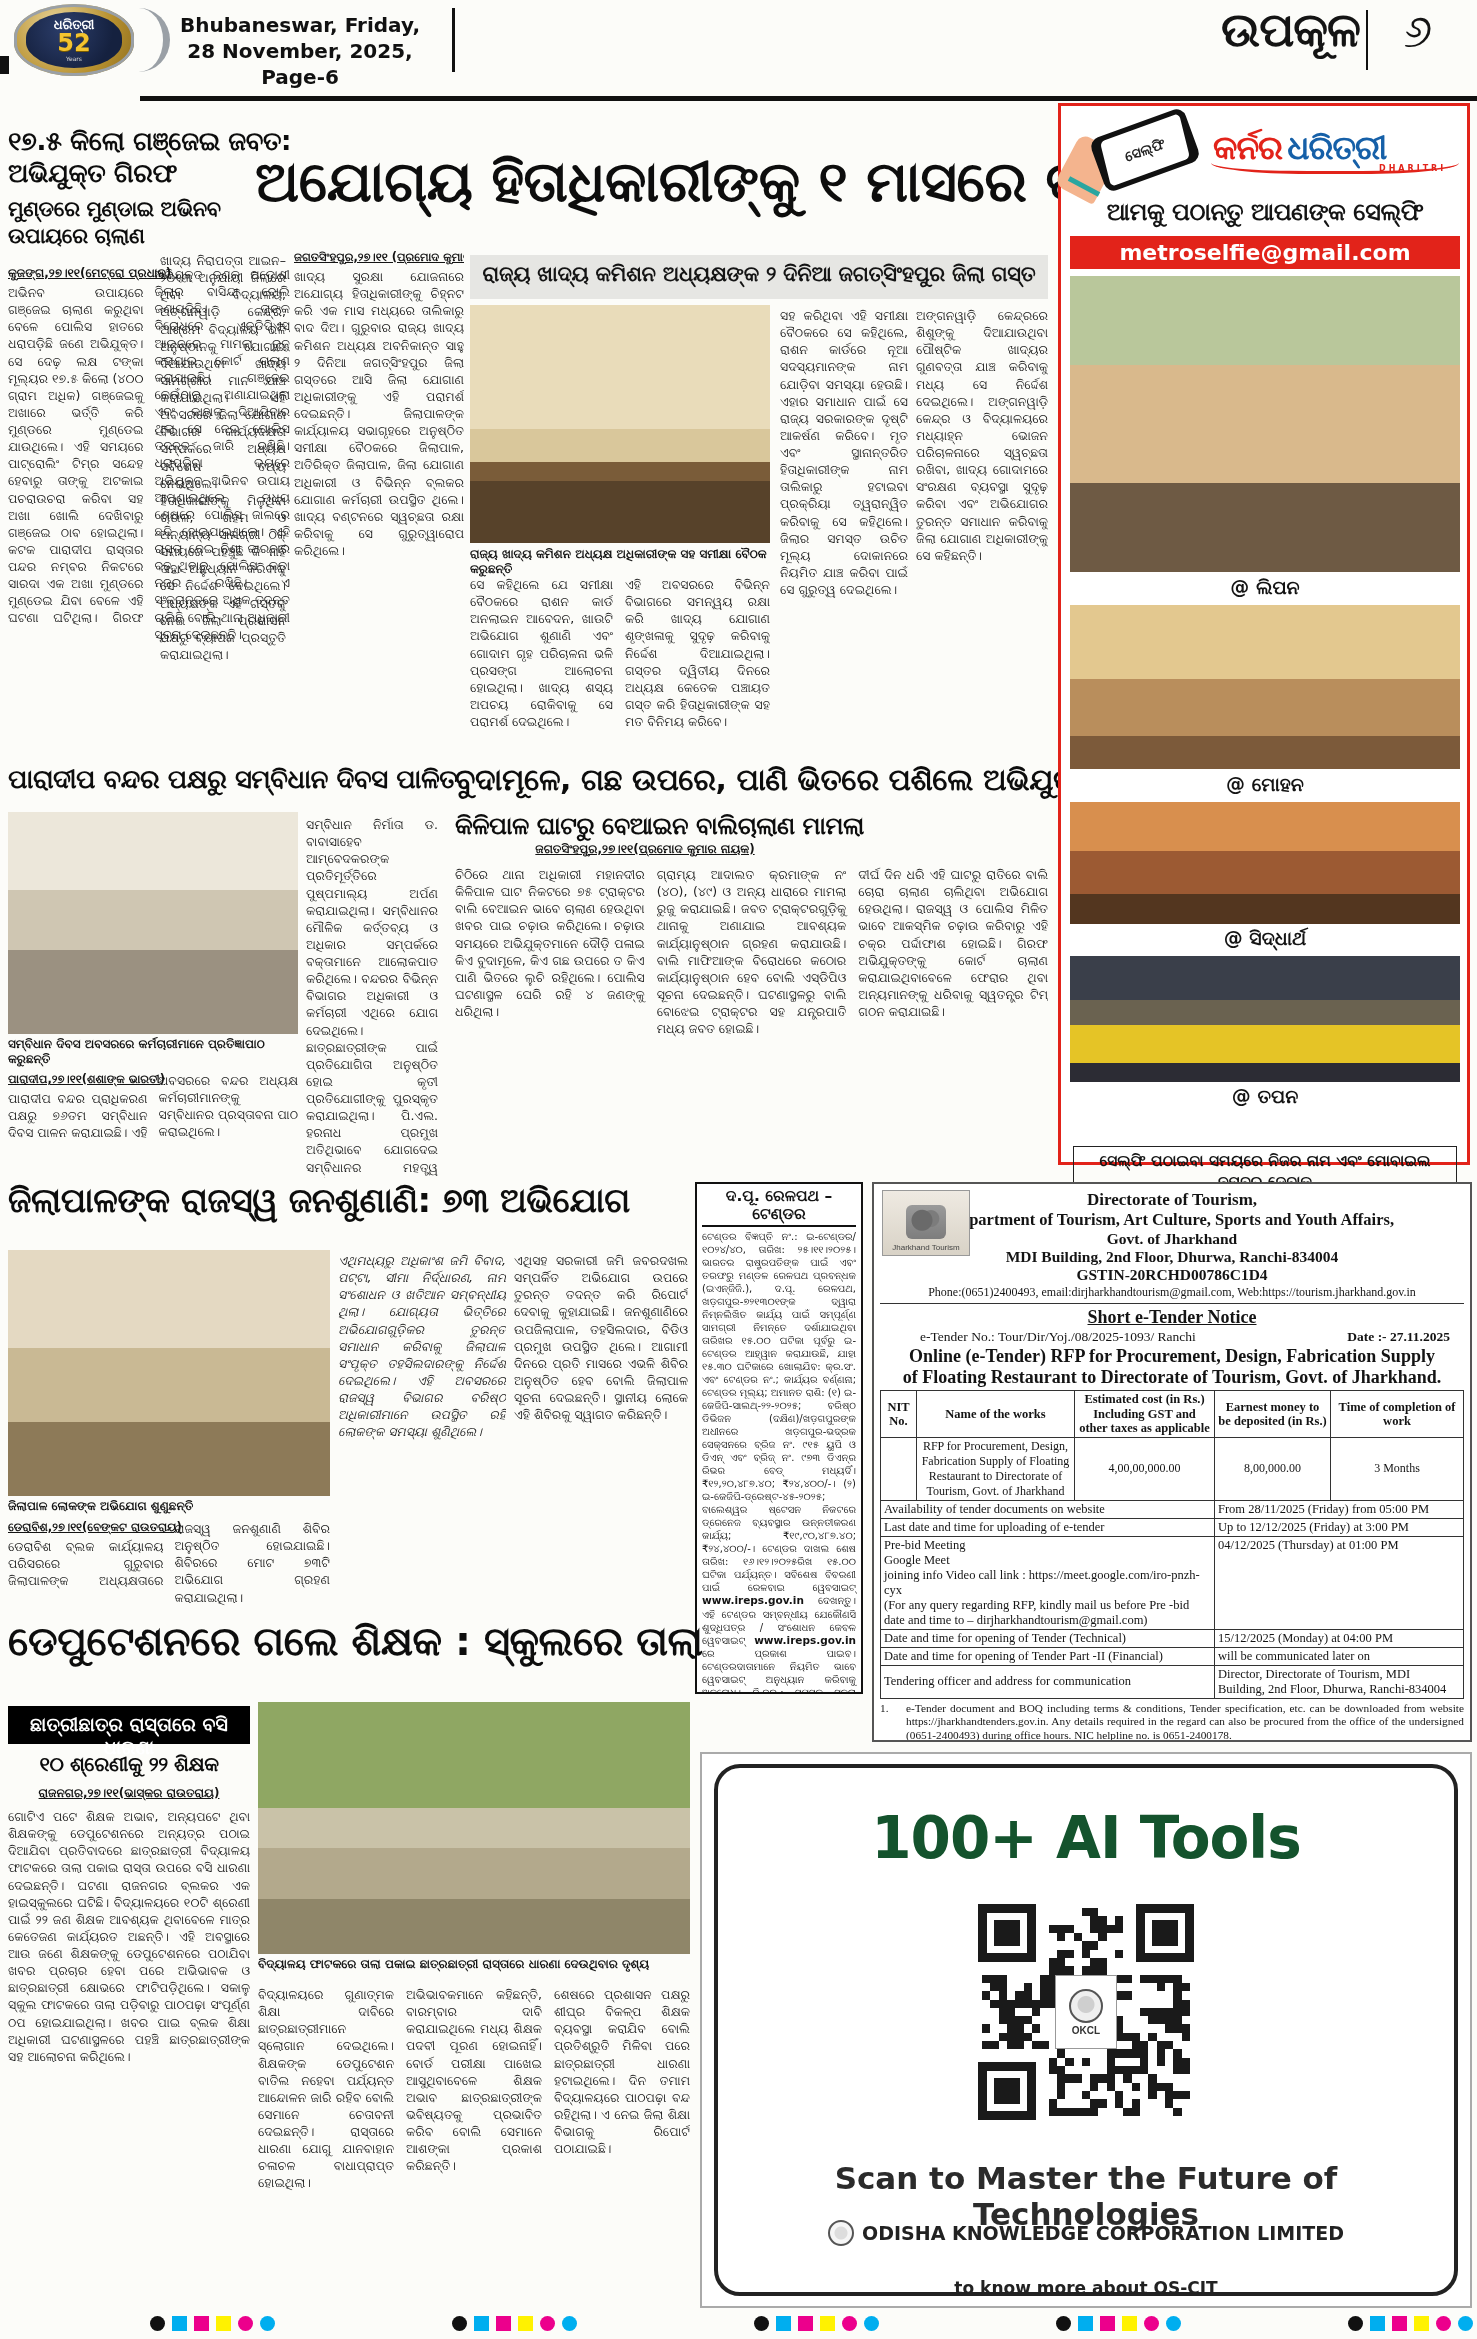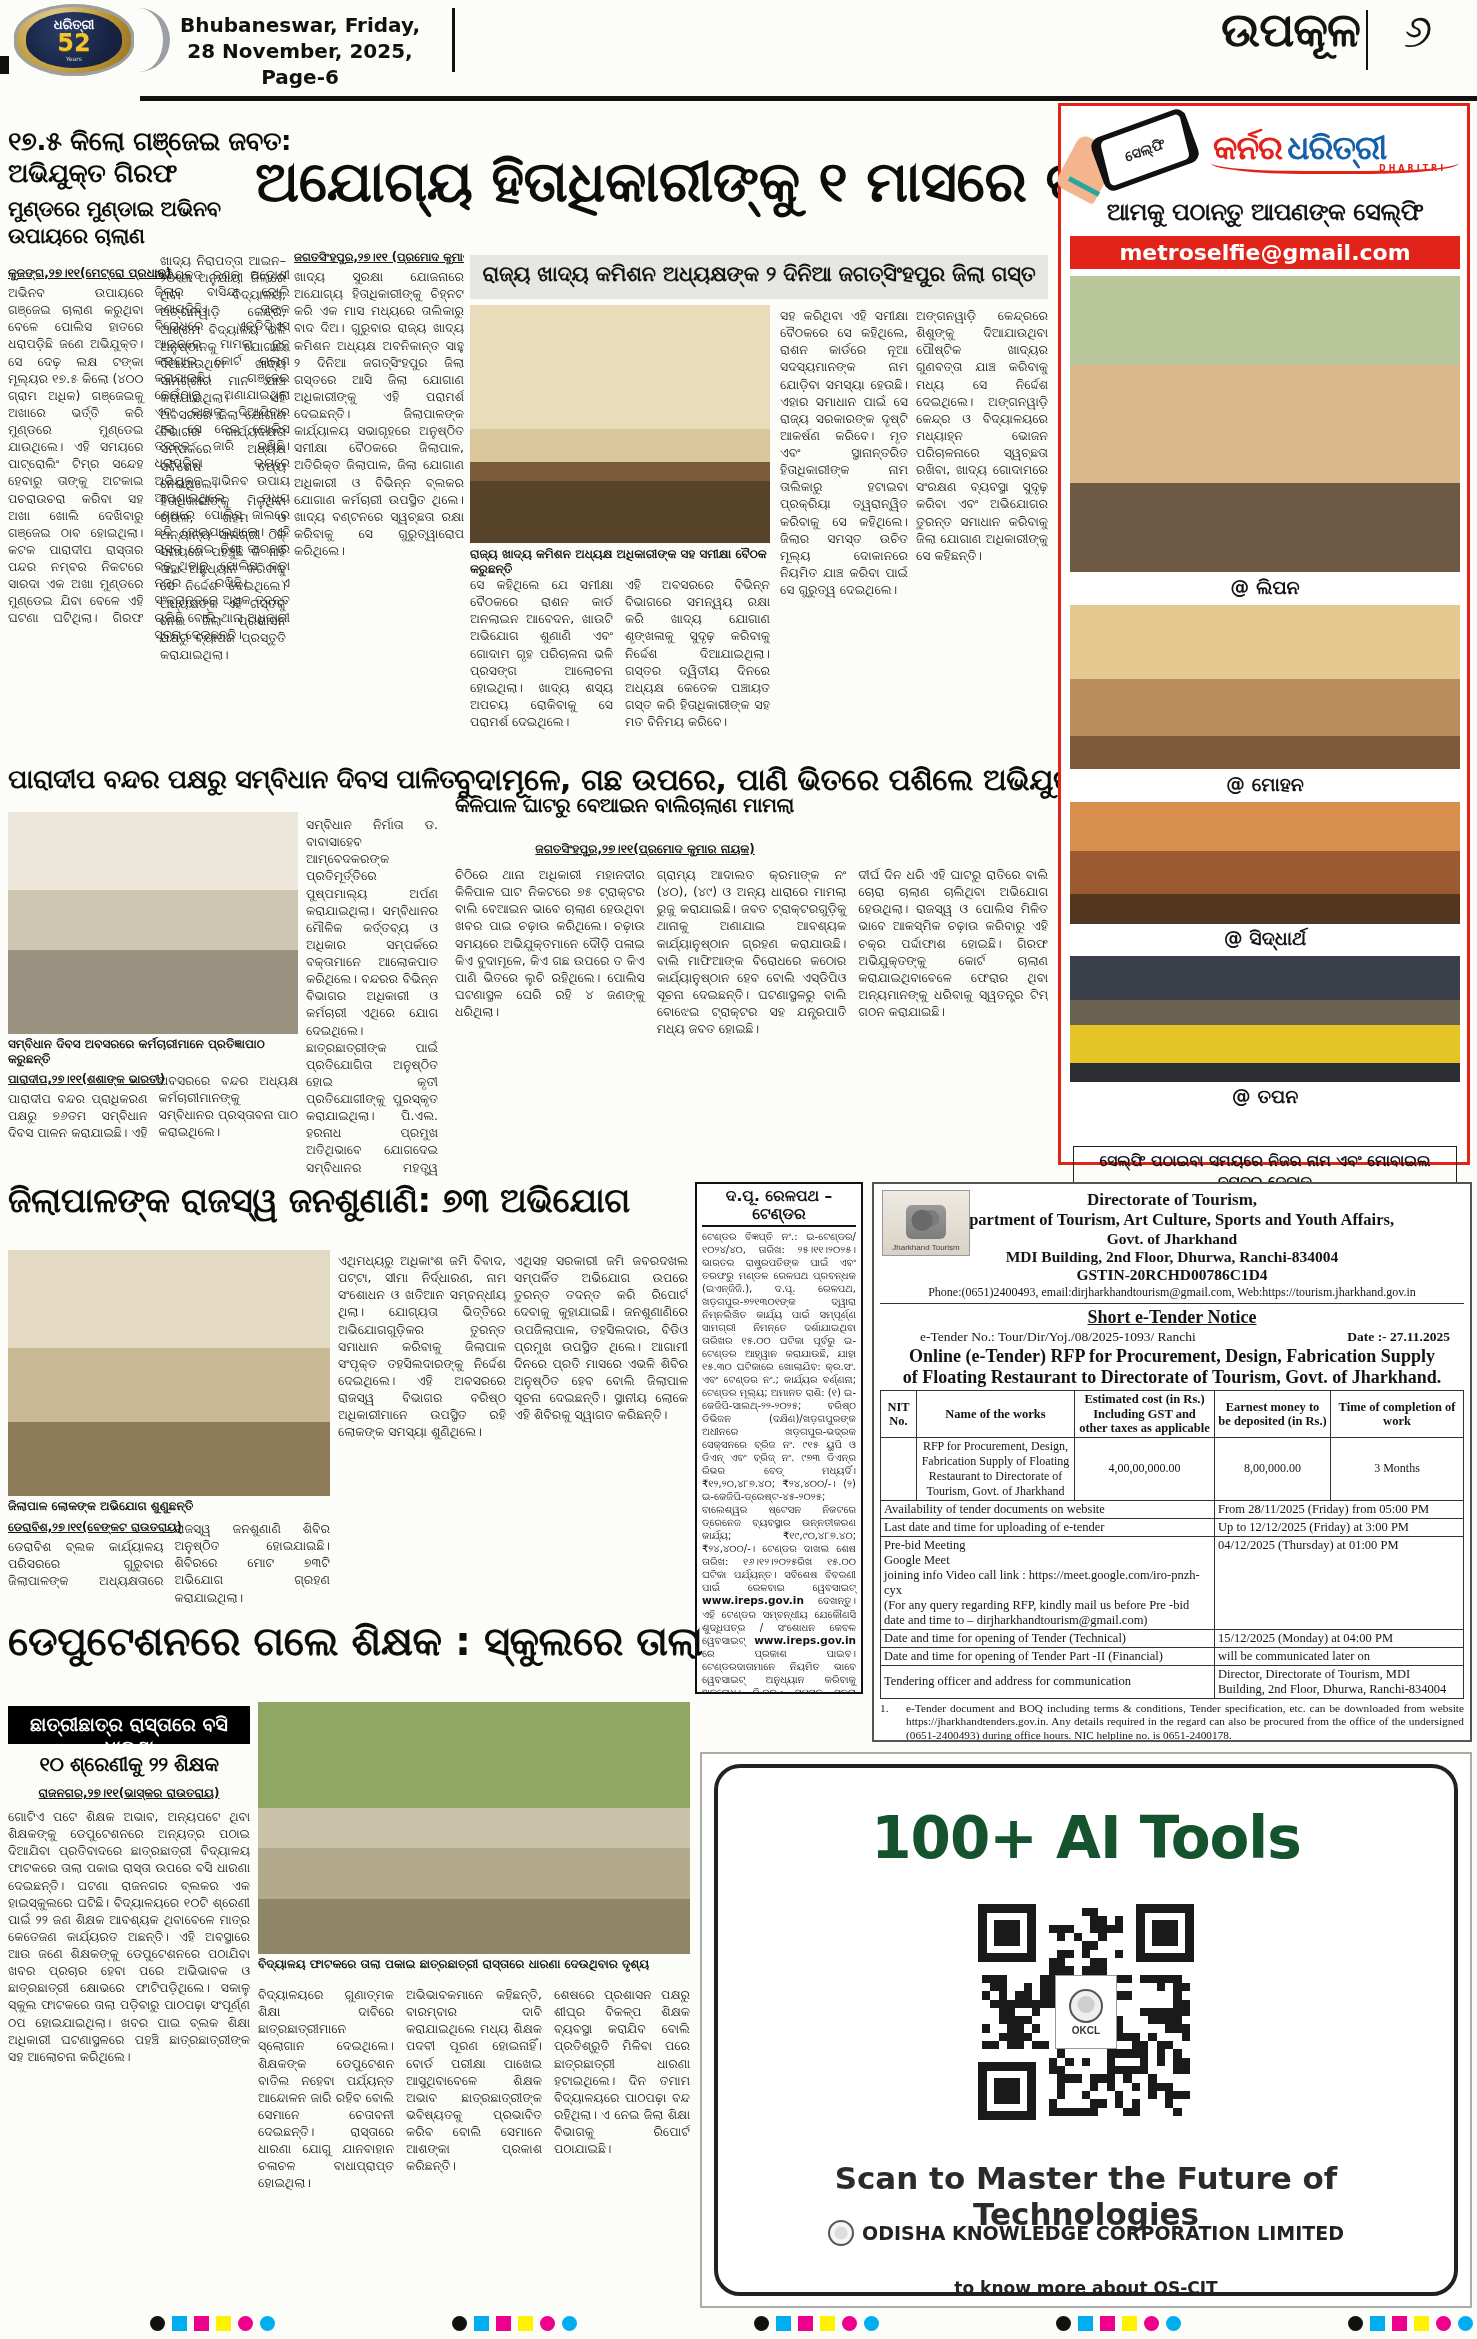--- a/index.html
+++ b/index.html
@@ -186,21 +186,21 @@
   <div class="abs caption" style="left:8px;top:1037px;width:290px;">ସମ୍ବିଧାନ ଦିବସ ଅବସରରେ କର୍ମଚାରୀମାନେ ପ୍ରତିଜ୍ଞାପାଠ କରୁଛନ୍ତି</div>
   <div class="abs clip" style="left:8px;top:1072px;width:290px;height:106px;">
     <div class="cols2" style="height:100%;">
       <div class="dateline" style="font-size:11.5px;">ପାରାଦୀପ,୨୭।୧୧(ଶଶାଙ୍କ ଭାରତୀ)</div>
       <div class="bt">ପାରାଦୀପ ବନ୍ଦର ପ୍ରାଧିକରଣ ପକ୍ଷରୁ ୭୬ତମ ସମ୍ବିଧାନ ଦିବସ ପାଳନ କରାଯାଇଛି। ଏହି ଅବସରରେ ବନ୍ଦର ଅଧ୍ୟକ୍ଷ କର୍ମଚାରୀମାନଙ୍କୁ ସମ୍ବିଧାନର ପ୍ରସ୍ତାବନା ପାଠ କରାଇଥିଲେ।</div>
     </div>
   </div>
   <div class="abs clip bt" style="left:306px;top:816px;width:132px;height:362px;">ସମ୍ବିଧାନ ନିର୍ମାତା ଡ. ବାବାସାହେବ ଆମ୍ବେଦକରଙ୍କ ପ୍ରତିମୂର୍ତ୍ତିରେ ପୁଷ୍ପମାଲ୍ୟ ଅର୍ପଣ କରାଯାଇଥିଲା। ସମ୍ବିଧାନର ମୌଳିକ କର୍ତ୍ତବ୍ୟ ଓ ଅଧିକାର ସମ୍ପର୍କରେ ବକ୍ତାମାନେ ଆଲୋକପାତ କରିଥିଲେ। ବନ୍ଦରର ବିଭିନ୍ନ ବିଭାଗର ଅଧିକାରୀ ଓ କର୍ମଚାରୀ ଏଥିରେ ଯୋଗ ଦେଇଥିଲେ। ଛାତ୍ରଛାତ୍ରୀଙ୍କ ପାଇଁ ପ୍ରତିଯୋଗିତା ଅନୁଷ୍ଠିତ ହୋଇ କୃତୀ ପ୍ରତିଯୋଗୀଙ୍କୁ ପୁରସ୍କୃତ କରାଯାଇଥିଲା। ପି.ଏଲ. ହରନାଧ ପ୍ରମୁଖ ଅତିଥିଭାବେ ଯୋଗଦେଇ ସମ୍ବିଧାନର ମହତ୍ତ୍ୱ ବର୍ଣ୍ଣନା କରିଥିଲେ।</div>
 
   <div class="abs headline nowrap" style="left:455px;top:762px;width:595px;font-size:30px;">ବୁଦାମୂଳେ, ଗଛ ଉପରେ, ପାଣି ଭିତରେ ପଶିଲେ ଅଭିଯୁକ୍ତ</div>
-  <div class="abs headline" style="left:455px;top:793px;width:420px;font-size:20px;">କିଳିପାଳ ଘାଟରୁ ବେଆଇନ ବାଲିଚାଲାଣ ମାମଲା</div>
+  <div class="abs headline" style="left:455px;top:812px;width:420px;font-size:24px;">କିଳିପାଳ ଘାଟରୁ ବେଆଇନ ବାଲିଚାଲାଣ ମାମଲା</div>
   <div class="abs dateline" style="left:455px;top:842px;width:380px;">ଜଗତସିଂହପୁର,୨୭।୧୧(ପ୍ରମୋଦ କୁମାର ନାୟକ)</div>
   <div class="abs clip" style="left:455px;top:866px;width:593px;height:312px;">
     <div style="display:flex;gap:12px;height:100%;">
       <div class="bt" style="flex:1;">ଚିଠିରେ ଥାନା ଅଧିକାରୀ ମହାନଦୀର କିଳିପାଳ ଘାଟ ନିକଟରେ ୭୫ ଟ୍ରାକ୍ଟର ବାଲି ବେଆଇନ ଭାବେ ଚାଲାଣ ହେଉଥିବା ଖବର ପାଇ ଚଢ଼ାଉ କରିଥିଲେ। ଚଢ଼ାଉ ସମୟରେ ଅଭିଯୁକ୍ତମାନେ ଦୌଡ଼ି ପଳାଇ କିଏ ବୁଦାମୂଳେ, କିଏ ଗଛ ଉପରେ ତ କିଏ ପାଣି ଭିତରେ ଲୁଚି ରହିଥିଲେ। ପୋଲିସ ଘଟଣାସ୍ଥଳ ଘେରି ରହି ୪ ଜଣଙ୍କୁ ଧରିଥିଲା।</div>
       <div class="bt" style="flex:1;">ଗ୍ରାମ୍ୟ ଆଦାଲତ କ୍ରମାଙ୍କ ନଂ (୪୦), (୪୯) ଓ ଅନ୍ୟ ଧାରାରେ ମାମଲା ରୁଜୁ କରାଯାଇଛି। ଜବତ ଟ୍ରାକ୍ଟରଗୁଡ଼ିକୁ ଥାନାକୁ ଅଣାଯାଇ ଆବଶ୍ୟକ କାର୍ଯ୍ୟାନୁଷ୍ଠାନ ଗ୍ରହଣ କରାଯାଉଛି। ବାଲି ମାଫିଆଙ୍କ ବିରୋଧରେ କଠୋର କାର୍ଯ୍ୟାନୁଷ୍ଠାନ ହେବ ବୋଲି ଏସ୍‌ଡିପିଓ ସୂଚନା ଦେଇଛନ୍ତି। ଘଟଣାସ୍ଥଳରୁ ବାଲି ବୋଝେଇ ଟ୍ରାକ୍ଟର ସହ ଯନ୍ତ୍ରପାତି ମଧ୍ୟ ଜବତ ହୋଇଛି।</div>
       <div class="bt" style="flex:1;">ଦୀର୍ଘ ଦିନ ଧରି ଏହି ଘାଟରୁ ରାତିରେ ବାଲି ଚୋରା ଚାଲାଣ ଚାଲିଥିବା ଅଭିଯୋଗ ହେଉଥିଲା। ରାଜସ୍ୱ ଓ ପୋଲିସ ମିଳିତ ଭାବେ ଆକସ୍ମିକ ଚଢ଼ାଉ କରିବାରୁ ଏହି ଚକ୍ର ପର୍ଦ୍ଦାଫାଶ ହୋଇଛି। ଗିରଫ ଅଭିଯୁକ୍ତଙ୍କୁ କୋର୍ଟ ଚାଲାଣ କରାଯାଇଥିବାବେଳେ ଫେରାର ଥିବା ଅନ୍ୟମାନଙ୍କୁ ଧରିବାକୁ ସ୍ୱତନ୍ତ୍ର ଟିମ୍ ଗଠନ କରାଯାଇଛି।</div>
     </div>
   </div>
 
   <div class="abs selfie-panel">
@@ -242,21 +242,21 @@
 
   <div class="abs headline nowrap" style="left:8px;top:1180px;width:682px;font-size:34px;">ଜିଲାପାଳଙ୍କ ରାଜସ୍ୱ ଜନଶୁଣାଣି: ୭୩ ଅଭିଯୋଗ</div>
   <div class="photo ph-hearing heads" style="left:8px;top:1250px;width:322px;height:246px;"></div>
   <div class="abs caption" style="left:8px;top:1499px;width:322px;">ଜିଲାପାଳ ଲୋକଙ୍କ ଅଭିଯୋଗ ଶୁଣୁଛନ୍ତି</div>
   <div class="abs clip" style="left:8px;top:1520px;width:322px;height:94px;">
     <div class="cols2" style="height:100%;">
       <div class="dateline" style="font-size:11.5px;">ଡେରାବିଶ,୨୭।୧୧(ବେଙ୍କଟ ରାଉତରାୟ)</div>
       <div class="bt">ଡେରାବିଶ ବ୍ଲକ କାର୍ଯ୍ୟାଳୟ ପରିସରରେ ଗୁରୁବାର ଜିଲାପାଳଙ୍କ ଅଧ୍ୟକ୍ଷତାରେ ରାଜସ୍ୱ ଜନଶୁଣାଣି ଶିବିର ଅନୁଷ୍ଠିତ ହୋଇଯାଇଛି। ଶିବିରରେ ମୋଟ ୭୩ଟି ଅଭିଯୋଗ ଗ୍ରହଣ କରାଯାଇଥିଲା।</div>
     </div>
   </div>
-  <div class="abs clip bt" style="left:338px;top:1252px;width:168px;height:360px;">ଏଥିମଧ୍ୟରୁ ଅଧିକାଂଶ ଜମି ବିବାଦ, ପଟ୍ଟା, ସୀମା ନିର୍ଦ୍ଧାରଣ, ନାମ ସଂଶୋଧନ ଓ ଖତିଆନ ସମ୍ବନ୍ଧୀୟ ଥିଲା। ଯୋଗ୍ୟତା ଭିତ୍ତିରେ ଅଭିଯୋଗଗୁଡ଼ିକର ତୁରନ୍ତ ସମାଧାନ କରିବାକୁ ଜିଲାପାଳ ସଂପୃକ୍ତ ତହସିଲଦାରଙ୍କୁ ନିର୍ଦ୍ଦେଶ ଦେଇଥିଲେ। ଏହି ଅବସରରେ ରାଜସ୍ୱ ବିଭାଗର ବରିଷ୍ଠ ଅଧିକାରୀମାନେ ଉପସ୍ଥିତ ରହି ଲୋକଙ୍କ ସମସ୍ୟା ଶୁଣିଥିଲେ।</div>
+  <div class="abs clip bt" style="left:338px;top:1252px;width:168px;height:360px;font-style:italic;">ଏଥିମଧ୍ୟରୁ ଅଧିକାଂଶ ଜମି ବିବାଦ, ପଟ୍ଟା, ସୀମା ନିର୍ଦ୍ଧାରଣ, ନାମ ସଂଶୋଧନ ଓ ଖତିଆନ ସମ୍ବନ୍ଧୀୟ ଥିଲା। ଯୋଗ୍ୟତା ଭିତ୍ତିରେ ଅଭିଯୋଗଗୁଡ଼ିକର ତୁରନ୍ତ ସମାଧାନ କରିବାକୁ ଜିଲାପାଳ ସଂପୃକ୍ତ ତହସିଲଦାରଙ୍କୁ ନିର୍ଦ୍ଦେଶ ଦେଇଥିଲେ। ଏହି ଅବସରରେ ରାଜସ୍ୱ ବିଭାଗର ବରିଷ୍ଠ ଅଧିକାରୀମାନେ ଉପସ୍ଥିତ ରହି ଲୋକଙ୍କ ସମସ୍ୟା ଶୁଣିଥିଲେ।</div>
   <div class="abs clip bt" style="left:514px;top:1252px;width:174px;height:360px;">ଏଥିସହ ସରକାରୀ ଜମି ଜବରଦଖଲ ସମ୍ପର୍କିତ ଅଭିଯୋଗ ଉପରେ ତୁରନ୍ତ ତଦନ୍ତ କରି ରିପୋର୍ଟ ଦେବାକୁ କୁହାଯାଇଛି। ଜନଶୁଣାଣିରେ ଉପଜିଲାପାଳ, ତହସିଲଦାର, ବିଡିଓ ପ୍ରମୁଖ ଉପସ୍ଥିତ ଥିଲେ। ଆଗାମୀ ଦିନରେ ପ୍ରତି ମାସରେ ଏଭଳି ଶିବିର ଅନୁଷ୍ଠିତ ହେବ ବୋଲି ଜିଲାପାଳ ସୂଚନା ଦେଇଛନ୍ତି। ସ୍ଥାନୀୟ ଲୋକେ ଏହି ଶିବିରକୁ ସ୍ୱାଗତ କରିଛନ୍ତି।</div>
 
   <div class="abs od-tender clip">
     <div class="od-title">ଦ.ପୂ. ରେଳପଥ – ଟେଣ୍ଡର</div>
     <div class="od-body">
       <span>ଟେଣ୍ଡର ବିଜ୍ଞପ୍ତି ନଂ.: ଇ-ଟେଣ୍ଡର/୧୦୨୪/୪୦, ତାରିଖ: ୨୫।୧୧।୨୦୨୫। ଭାରତର ରାଷ୍ଟ୍ରପତିଙ୍କ ପାଇଁ ଏବଂ ତରଫରୁ ମଣ୍ଡଳ ରେଳପଥ ପ୍ରବନ୍ଧକ (ଇଏନ୍‌ଜିଜି.), ଦ.ପୂ. ରେଳପଥ, ଖଡ଼ଗପୁର-୭୨୧୩୦୧ଙ୍କ ଦ୍ୱାରା ନିମ୍ନଲିଖିତ କାର୍ଯ୍ୟ ପାଇଁ ସମ୍ପୂର୍ଣ୍ଣ ସାମଗ୍ରୀ ନିମନ୍ତେ ଦର୍ଶାଯାଇଥିବା ତାରିଖର ୧୫.୦୦ ଘଟିକା ପୂର୍ବରୁ ଇ-ଟେଣ୍ଡର ଆହ୍ୱାନ କରାଯାଉଛି, ଯାହା ୧୫.୩୦ ଘଟିକାରେ ଖୋଲାଯିବ: କ୍ର.ସଂ. ଏବଂ ଟେଣ୍ଡର ନଂ.; କାର୍ଯ୍ୟର ବର୍ଣ୍ଣନା; ଟେଣ୍ଡର ମୂଲ୍ୟ; ଅମାନତ ରାଶି: (୧) ଇ-କେଜିପି-ସାଲଥ୍-୨୨-୨୦୨୫; ବରିଷ୍ଠ ଡିଭିଜନ (ଦକ୍ଷିଣ)/ଖଡ଼ଗପୁରଙ୍କ ଅଧୀନରେ ଖଡ଼ଗପୁର-ଭଦ୍ରକ ସେକ୍ସନରେ ବ୍ରିଜ ନଂ. ୯୧୫ ୟୁପି ଓ ଡିଏନ୍ ଏବଂ ବ୍ରିଜ୍ ନଂ. ୯୭୩ ଡିଏନ୍‌ର ରିଭର ବେଡ୍ ମଧ୍ୟଦିଁ। ₹୧୨,୨୦,୪୮୭.୪୦; ₹୨୪,୪୦୦/-। (୨) ଇ-କେଜିପି-ଡ୍ରେଷ୍ଟ-୪୫-୨୦୨୫; ବାଲେଶ୍ୱର ଷ୍ଟେସନ ନିକଟରେ ଡ୍ରେନେଜ ବ୍ୟବସ୍ଥାର ଉନ୍ନତୀକରଣ କାର୍ଯ୍ୟ; ₹୧୯,୯୦,୪୮୭.୪୦; ₹୨୪,୪୦୦/-। ଟେଣ୍ଡର ଦାଖଲ ଶେଷ ତାରିଖ: ୧୬।୧୨।୨୦୨୫ରିଖ ୧୫.୦୦ ଘଟିକା ପର୍ଯ୍ୟନ୍ତ। ସବିଶେଷ ବିବରଣୀ ପାଇଁ ରେଳବାଇ ୱେବସାଇଟ୍ </span><b>www.ireps.gov.in</b><span> ଦେଖନ୍ତୁ। ଏହି ଟେଣ୍ଡର ସମ୍ବନ୍ଧୀୟ ଯେକୌଣସି ଶୁଦ୍ଧିପତ୍ର / ସଂଶୋଧନ କେବଳ ୱେବସାଇଟ୍ </span><b>www.ireps.gov.in</b><span> ରେ ପ୍ରକାଶ ପାଇବ। ଟେଣ୍ଡରଦାତାମାନେ ନିୟମିତ ଭାବେ ୱେବସାଇଟ୍ ଅନୁଧ୍ୟାନ କରିବାକୁ ଅନୁରୋଧ। ବି.ଦ୍ର.: ସମସ୍ତ ସୂଚନା ବିବରଣୀରେ ପରିବର୍ତ୍ତନ ହୋଇପାରେ।</span>
       
     </div>
   </div>
 

